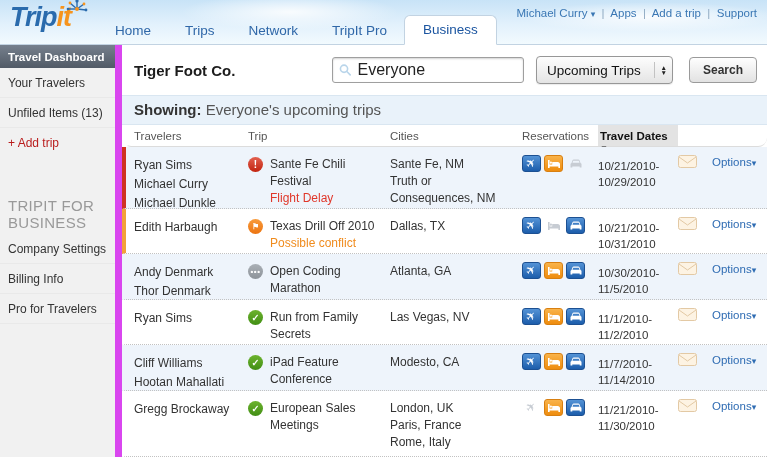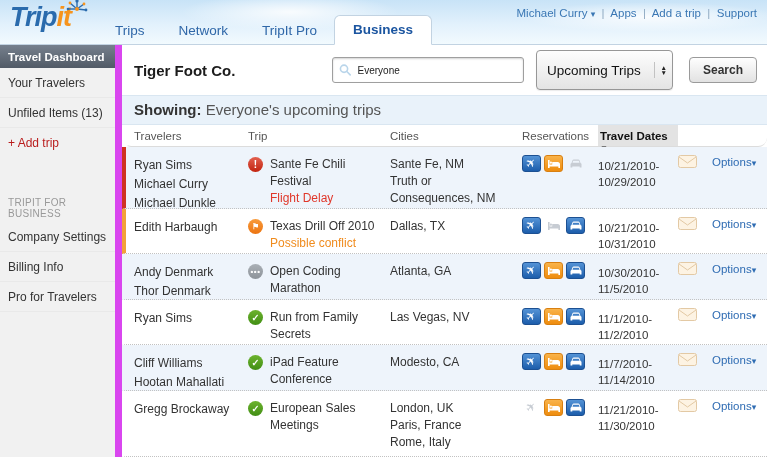--- a/index.html
+++ b/index.html
@@ -19,44 +19,44 @@
   .logo .t1 { color:#2a6bad; }
   .logo .t2 { color:#f6941e; }
   .logo svg { position:absolute; left:56px; top:-3px; }
 
   .userlinks { position:absolute; top:7px; right:10px; font-size:11.5px; color:#8fa9c2; }
   .userlinks a { color:#3a77b4; text-decoration:none; cursor:pointer; }
   .userlinks .caret { font-size:9px; color:#3a77b4; }
 
   .tabs { position:absolute; bottom:-1px; left:98px; display:flex; align-items:flex-end; }
   .tab { font-size:13.5px; color:#2f67a8; padding:6px 17px 7px; cursor:pointer; }
-  .tab.active { background:#fff; font-weight:bold; color:#1b55a0; border:1px solid #c2d3e2;
+  .tab.active { background:#fff; font-weight:normal; color:#1b55a0; border:1px solid #c2d3e2;
                 border-bottom:1px solid #fff; border-radius:6px 6px 0 0; padding:6px 18px 7px; }
 
   
   .bodyrow { display:flex; height:412px; }
 
   .sidebar { width:122px; background:#f1f1f1; border-right:7px solid #d946ef; font-size:12px; flex:none; }
   .side-sel { background:linear-gradient(#76808d,#515a66); color:#fff; font-weight:bold;
               font-size:11.5px; padding:6px 8px 5px; cursor:pointer; }
   .side-item { padding:8px 8px 7px; border-bottom:1px solid #e9e9e9; color:#333; cursor:pointer; }
   .side-link { padding:8px 8px 7px; color:#b91c1c; cursor:pointer; }
-  .side-sec { margin-top:36px; font-size:10px; color:#999; padding:4px 8px 3px; letter-spacing:.3px; }
+  .side-sec { margin-top:36px; font-size:15px; color:#999; padding:4px 8px 3px; letter-spacing:.3px; }
 
   .main { flex:1; background:#fff; display:flex; flex-direction:column; }
 
   .toolbar { height:50px; display:flex; align-items:center; padding:0 10px 0 12px; flex:none; }
   .company { font-size:15px; font-weight:bold; color:#1c1c1c; }
   .searchbox { margin-left:auto; display:flex; align-items:center; width:192px; height:26px;
                border:1px solid #9f9f9f; border-radius:3px; background:#fff;
                box-shadow:inset 0 1px 2px rgba(0,0,0,.18); padding:0 6px; gap:6px; }
-  .searchbox input { border:none; outline:none; font-size:10px; width:100%;
+  .searchbox input { border:none; outline:none; font-size:16px; width:100%;
                      font-family:"Liberation Sans",sans-serif; color:#222; background:transparent; }
   .selectbox { margin-left:12px; display:flex; align-items:center; justify-content:space-between;
-               width:137px; height:40px; border:1px solid #979797; border-radius:4px;
+               width:137px; height:28px; border:1px solid #979797; border-radius:4px;
                background:linear-gradient(#fdfdfd,#e4e4e4); padding:0 5px 0 10px; font-size:13.5px;
                color:#111; box-shadow:0 1px 1px rgba(0,0,0,.08); cursor:pointer; }
   .stepper { display:flex; flex-direction:column; font-size:6.5px; line-height:5.5px; color:#222;
              padding-left:6px; border-left:1px solid #c2c2c2; height:16px; justify-content:center; }
   .btn { margin-left:16px; height:26px; padding:0 13px; border:1px solid #9a9a9a; border-radius:4px;
          background:linear-gradient(#fefefe,#e2e2e2); font-size:12px; font-weight:bold; color:#333;
          font-family:"Liberation Sans",sans-serif; cursor:pointer; }
 
   .showing { background:#e9f2fa; border-top:1px solid #d9e6f1; border-bottom:1px solid #d9e6f1;
              padding:5px 12px 6px; font-size:15px; color:#555; flex:none; }
@@ -140,20 +140,21 @@
       <span class="caret">▾</span>
       &nbsp;|&nbsp;
       <a>Apps</a>
       &nbsp;|&nbsp;
       <a>Add a trip</a>
       &nbsp;|&nbsp;
       <a>Support</a>
     </div>
 
     <nav class="tabs">
+      <div class="tab">Home</div>
       <div class="tab">Trips</div>
       <div class="tab">Network</div>
       <div class="tab">TripIt Pro</div>
       <div class="tab active">Business</div>
     </nav>
   </header>
 
   <div class="bodyrow">
 
     <aside class="sidebar">

